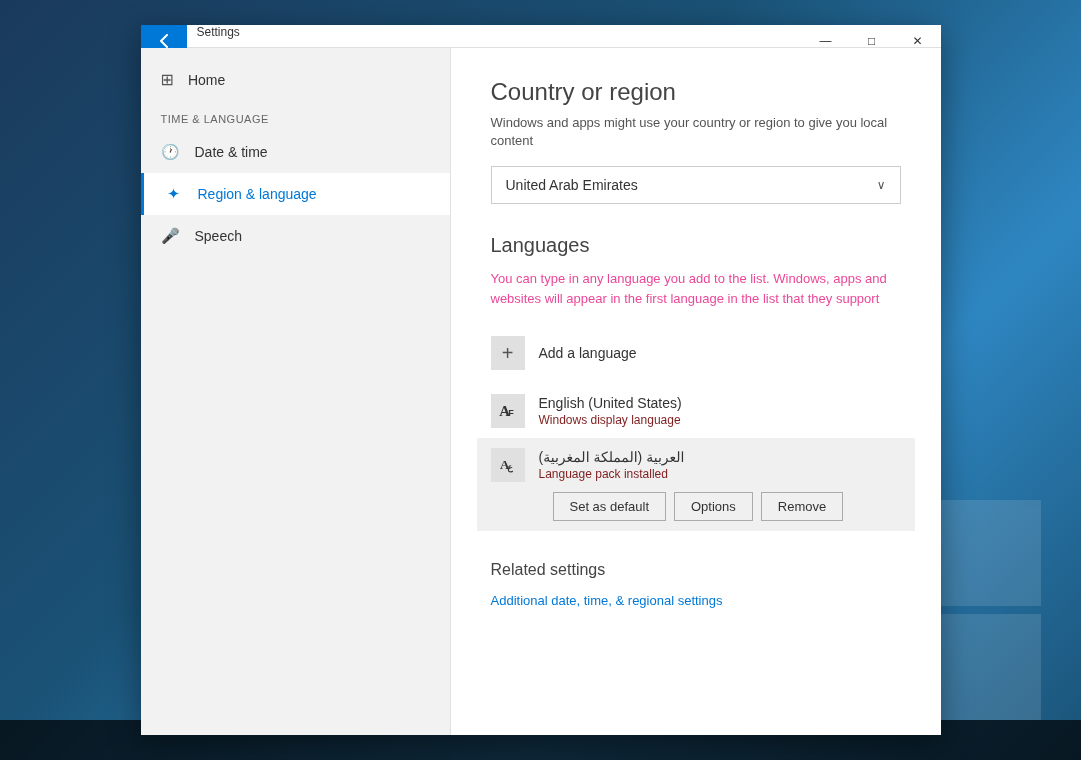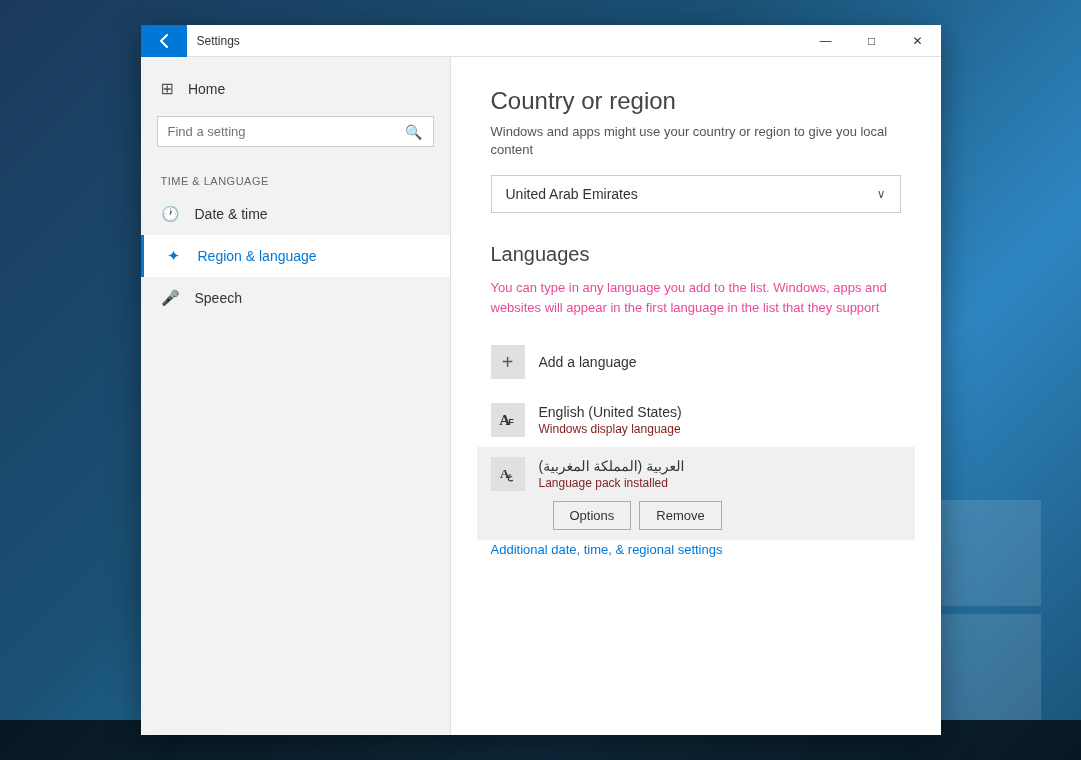--- a/index.html
+++ b/index.html
@@ -24,24 +24,23 @@
       width: 800px;
       height: 710px;
       background: #fff;
       display: flex;
       flex-direction: column;
       box-shadow: 0 8px 30px rgba(0,0,0,0.4);
       position: relative;
     }
     
     .title-bar {
-      height: 32px;
+      height: 23px;
       background: #fff;
       display: flex;
-      align-items: center;
       border-bottom: 1px solid #e0e0e0;
       flex-shrink: 0;
     }
     .title-bar-back {
       width: 46px;
       height: 32px;
       background: #0078d7;
       display: flex;
       align-items: center;
       justify-content: center;
@@ -327,24 +326,20 @@
 
   <div class="main-content">
 
     <div class="sidebar">
 
       <div class="sidebar-home">
         <span class="sidebar-home-icon">⊞</span>
         <span>Home</span>
       </div>
 
-      <div class="search-box">
-        <input class="search-input" type="text" placeholder="Find a setting" style="">
-        <span class="search-icon-btn">🔍</span>
-      </div>
 
       <div class="sidebar-section-label">Time &amp; language</div>
 
       <div class="sidebar-item">
         <span class="sidebar-item-icon">🕐</span>
         <span>Date &amp; time</span>
       </div>
 
       <div class="sidebar-item active">
         <span class="sidebar-item-icon" style="color:#0078d7;">✦</span>
@@ -399,22 +394,24 @@
               <span style="font-size:13px;font-family:serif;font-weight:bold;color:#333;">A</span>
                 <span style="font-size:9px;color:#333;position:relative;top:2px;">ع</span>
             </div>
           </div>
           <div class="lang-info">
             <div class="lang-name">العربية (المملكة المغربية)</div>
             <div class="lang-sub">Language pack installed</div>
           </div>
         </div>
         <div class="language-selected-actions">
+          <button class="action-btn">Set as default</button>
           <button class="action-btn">Options</button>
           <button class="action-btn">Remove</button>
         </div>
       </div>
 
       
+      <div class="related-settings-title">Related settings</div>
       <a class="related-link">Additional date, time, &amp; regional settings</a>
     </div>
   </div>
 </div>
 
 </body></html>

